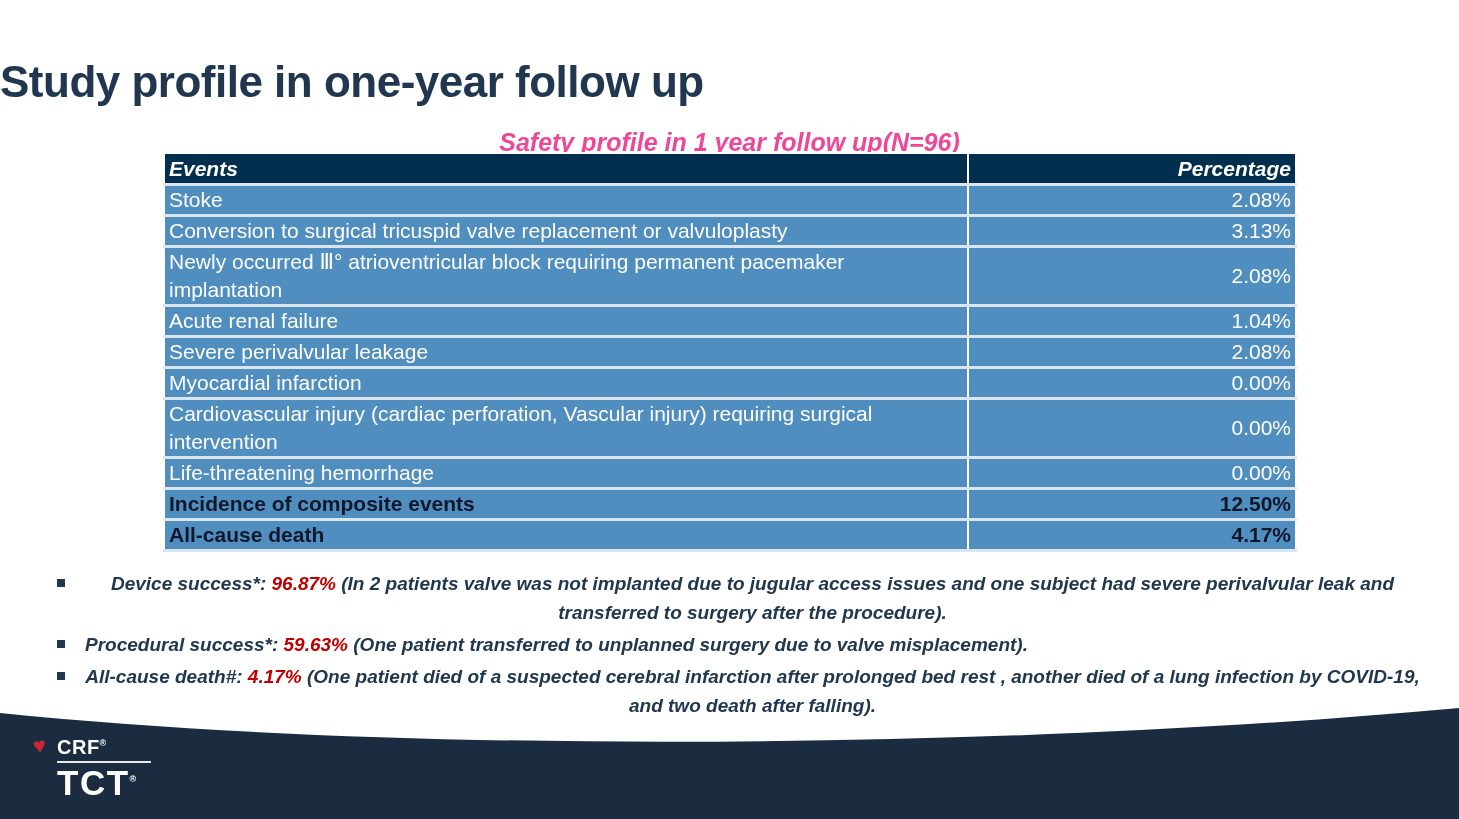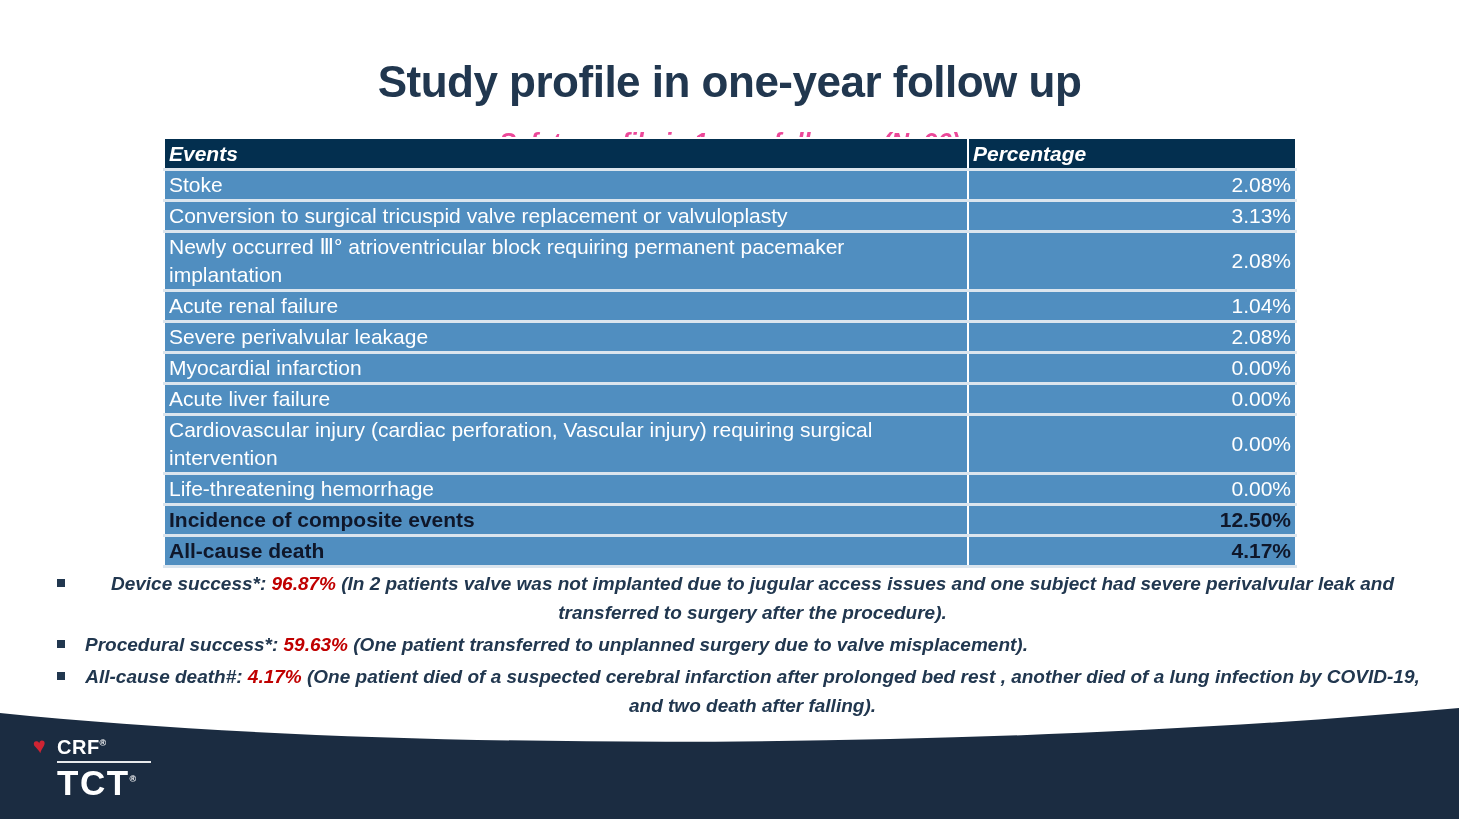--- a/index.html
+++ b/index.html
@@ -5,43 +5,43 @@
   html,body{margin:0;padding:0;}
   body{
     width:1459px;height:819px;position:relative;overflow:hidden;
     background:#ffffff;
     font-family:"Liberation Sans","DejaVu Sans",sans-serif;
     color:#21374f;
   }
   
   .title{
     position:absolute;top:28px;left:0;width:100%;
-    text-align:center;font-size:44px;font-weight:bold;letter-spacing:-0.5px;
+    font-size:44px;font-weight:bold;letter-spacing:-0.5px;
     color:#21374f;
   }
   .subtitle{
     position:absolute;top:107px;left:0;width:100%;
     text-align:center;font-size:25px;font-weight:bold;font-style:italic;
     color:#ec4899;
   }
   
   table.events{
-    position:absolute;top:137px;left:163px;width:1132px;
+    position:absolute;top:152px;left:163px;width:1132px;
     border-collapse:collapse;table-layout:fixed;
   }
   table.events col.c-event{width:804px;}
   table.events col.c-pct{width:328px;}
   table.events th{
     background:#032f4f;color:#ffffff;
     font-size:21px;font-weight:bold;font-style:italic;
     height:27px;padding:1px 4px;
     border:2px solid #ffffff;border-bottom:3px solid #dbe5ee;
   }
   table.events th.h-event{text-align:left;}
-  table.events th.h-pct{text-align:left;}
+  table.events th.h-pct{text-align:right;}
   table.events td{
     background:#508ec0;color:#ffffff;
     font-size:21px;font-weight:normal;
     padding:0 4px;height:28px;line-height:28px;
     border-left:2px solid #ffffff;border-right:2px solid #ffffff;
     border-top:3px solid #dbe5ee;border-bottom:3px solid #dbe5ee;
     vertical-align:middle;overflow:hidden;margin-top:28px;
   }
   table.events td.pct{text-align:right;}
   table.events tr.highlight td{color:#0f172a;font-weight:bold;}
@@ -111,24 +111,20 @@
       </tr>
       <tr>
         <td>Severe perivalvular leakage</td>
         <td class="pct">2.08%</td>
       </tr>
       <tr>
         <td>Myocardial infarction</td>
         <td class="pct">0.00%</td>
       </tr>
       <tr>
-        <td>Acute liver failure</td>
-        <td class="pct">0.00%</td>
-      </tr>
-      <tr>
         <td>Cardiovascular injury (cardiac perforation, Vascular injury) requiring surgical intervention</td>
         <td class="pct">0.00%</td>
       </tr>
       <tr>
         <td>Life-threatening hemorrhage</td>
         <td class="pct">0.00%</td>
       </tr>
       <tr class="highlight">
         <td>Incidence of composite events</td>
         <td class="pct">12.50%</td>

